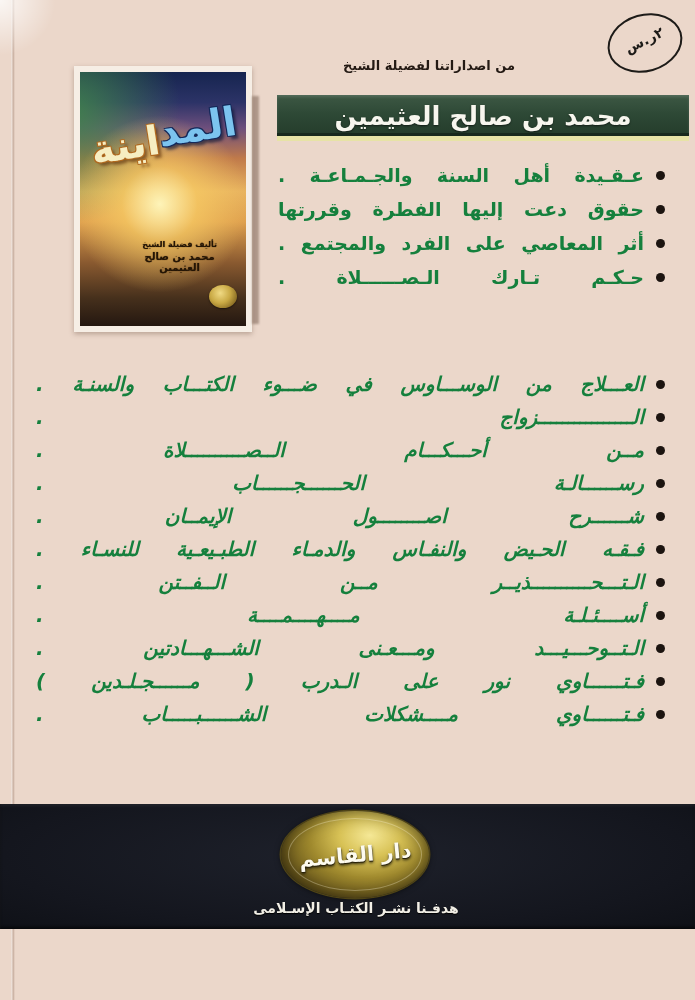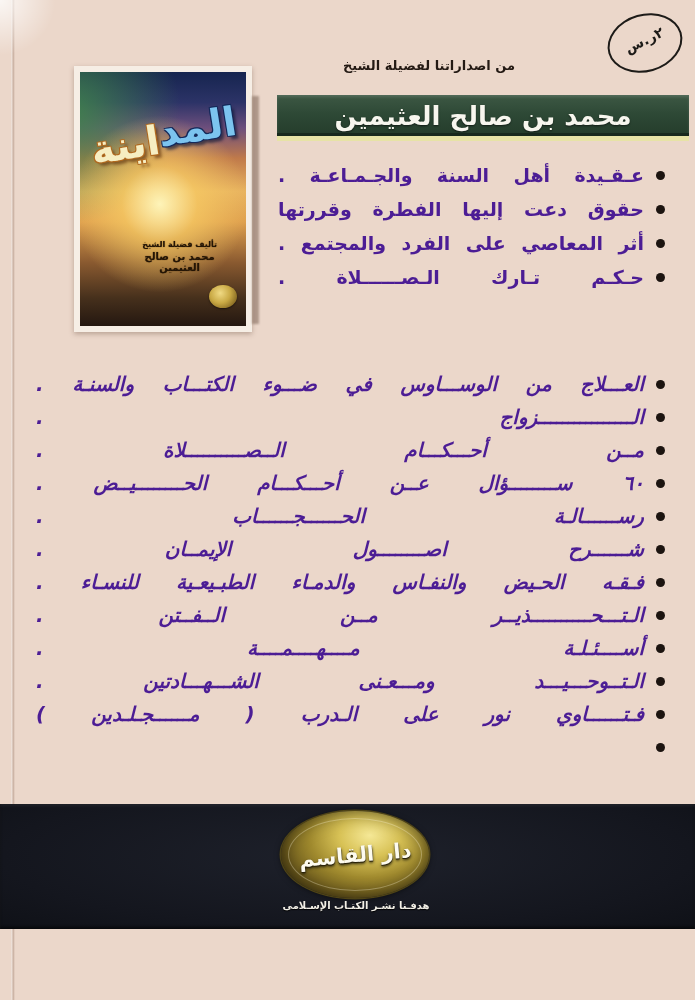--- a/index.html
+++ b/index.html
@@ -45,21 +45,21 @@
   .cover-caption { position:absolute; top:168px; left:28%; right:8%; text-align:center;
     direction:rtl; color:#241505; text-shadow:0 0 1px rgba(36,21,5,.8); }
   .cover-caption .c1 { font-size:8px; font-weight:bold; }
   .cover-caption .c2 { font-size:10px; font-weight:bold; margin-top:2px; }
   .cover-gold { position:absolute; right:9px; bottom:18px; width:28px; height:23px; border-radius:50%;
     background:radial-gradient(circle at 40% 35%, #f0da84, #c9a944 45%, #7c5f1d 85%); box-shadow:0 1px 2px rgba(0,0,0,.5); }
   .cover-spine-shadow { position:absolute; left:252px; top:96px; width:7px; height:228px;
     background:rgba(66,38,24,.35); filter:blur(1px); }
 
   
-  .list { position:absolute; direction:rtl; color:#4c1d95; font-weight:bold; }
+  .list { position:absolute; direction:rtl; color:#15803d; font-weight:bold; }
   .list-a { top:158px; left:278px; width:392px; font-size:19px; }
   .list-b { top:368px; left:36px; width:634px; font-size:20px; }
   .line { position:relative; overflow:hidden; padding-right:26px;
     text-align:justify; text-align-last:justify; }
   .list-a .line { height:34px; line-height:34px; }
   .list-b .line { height:33px; line-height:33px;font-style:italic; }
   .line.no-bullet { padding-right:0; }
   .bullet { position:absolute; right:5px; top:50%; margin-top:-4.5px; width:9px; height:9px;
     border-radius:50%; background:#1c1410; }
 
@@ -69,21 +69,21 @@
     box-shadow: inset 0 2px 3px rgba(255,255,255,.06), inset 0 -2px 3px rgba(0,0,0,.6); }
   .band-logo { position:absolute; left:281px; top:7px; width:148px; height:87px; border-radius:50%;
     background:radial-gradient(ellipse at 60% 28%, #f5e896 0%, #d8c256 24%, #a08a2e 48%, #6b591c 72%, #3f350f 100%);
     box-shadow: inset 0 0 18px rgba(0,0,0,.55), 0 0 0 1.5px #4e4316, 0 1px 6px rgba(0,0,0,.65);
     display:flex; align-items:center; justify-content:center; }
   .band-logo::before { content:""; position:absolute; inset:7px; border-radius:50%;
     border:1px solid rgba(255,250,220,.3); }
   .band-logo span { color:#fdfbef; font-size:21px; font-weight:bold; direction:rtl;
     transform:rotate(-5deg); text-shadow:0 1px 0 #2a230a, 0 2px 3px rgba(0,0,0,.8); letter-spacing:1px; }
   .band-slogan { position:absolute; left:233px; top:96px; width:246px; text-align:center;
-    color:#f2efe6; font-size:10px; font-weight:bold; direction:rtl; text-shadow:0 1px 1px #000; }
+    color:#f2efe6; font-size:14px; font-weight:bold; direction:rtl; text-shadow:0 1px 1px #000; }
 </style>
 </head>
 <body>
 
 <div class="page">
 
   <div class="left-crease"></div>
   <div class="corner-light"></div>
 
   <div class="stamp">
@@ -114,29 +114,28 @@
     <div class="line"><span class="bullet"></span><span>عـقـيدة أهل السنة والجـمـاعـة .</span></div>
     <div class="line"><span class="bullet"></span><span>حقوق دعت إليها الفطرة وقررتها</span></div>
     <div class="line"><span class="bullet"></span><span>أثر المعاصي على الفرد والمجتمع .</span></div>
     <div class="line"><span class="bullet"></span><span>حـكـم تـارك الـصــــــلاة .</span></div>
   </div>
 
   <div class="list list-b">
     <div class="line"><span class="bullet"></span><span>العـــلاج من الوســـاوس في ضـــوء الكتـــاب والسنـة .</span></div>
     <div class="line"><span class="bullet"></span><span>الــــــــــــــــزواج .</span></div>
     <div class="line"><span class="bullet"></span><span>مــن أحـــكـــام الــصــــــــــلاة .</span></div>
-    <div class="line"><span class="bullet"></span><span>٦٠ ســــــــؤال عــن أحـــكـــام الحــــــــيــض .</span></div>
     <div class="line"><span class="bullet"></span><span>رســــــالـة الحــــــجــــــاب .</span></div>
     <div class="line"><span class="bullet"></span><span>شــــــرح اصــــــــول الإيمــان .</span></div>
     <div class="line"><span class="bullet"></span><span>فـقـه الحـيض والنفـاس والدمـاء الطبـيعـية للنسـاء .</span></div>
     <div class="line"><span class="bullet"></span><span>الـتـــحــــــــــذيــر مــن الــفــتن .</span></div>
     <div class="line"><span class="bullet"></span><span>أســــئـلـة مــــهــــمــــة .</span></div>
     <div class="line"><span class="bullet"></span><span>الـتــوحـــيـــد ومـــعـنى الشـــهـــادتين .</span></div>
     <div class="line"><span class="bullet"></span><span>فـتــــــاوي نور على الـدرب ( مــــــجـلـدين )</span></div>
-    <div class="line"><span class="bullet"></span></div>
+    <div class="line"><span class="bullet"></span><span>فـتــــــاوي مــــشكلات الشــــــبـــــاب .</span></div>
   </div>
 
   <div class="band">
     <div class="band-logo">
       <span>دار القاسم</span>
     </div>
     <div class="band-slogan">هدفـنا نشـر الكتـاب الإسـلامى</div>
   </div>
 
 </div>

